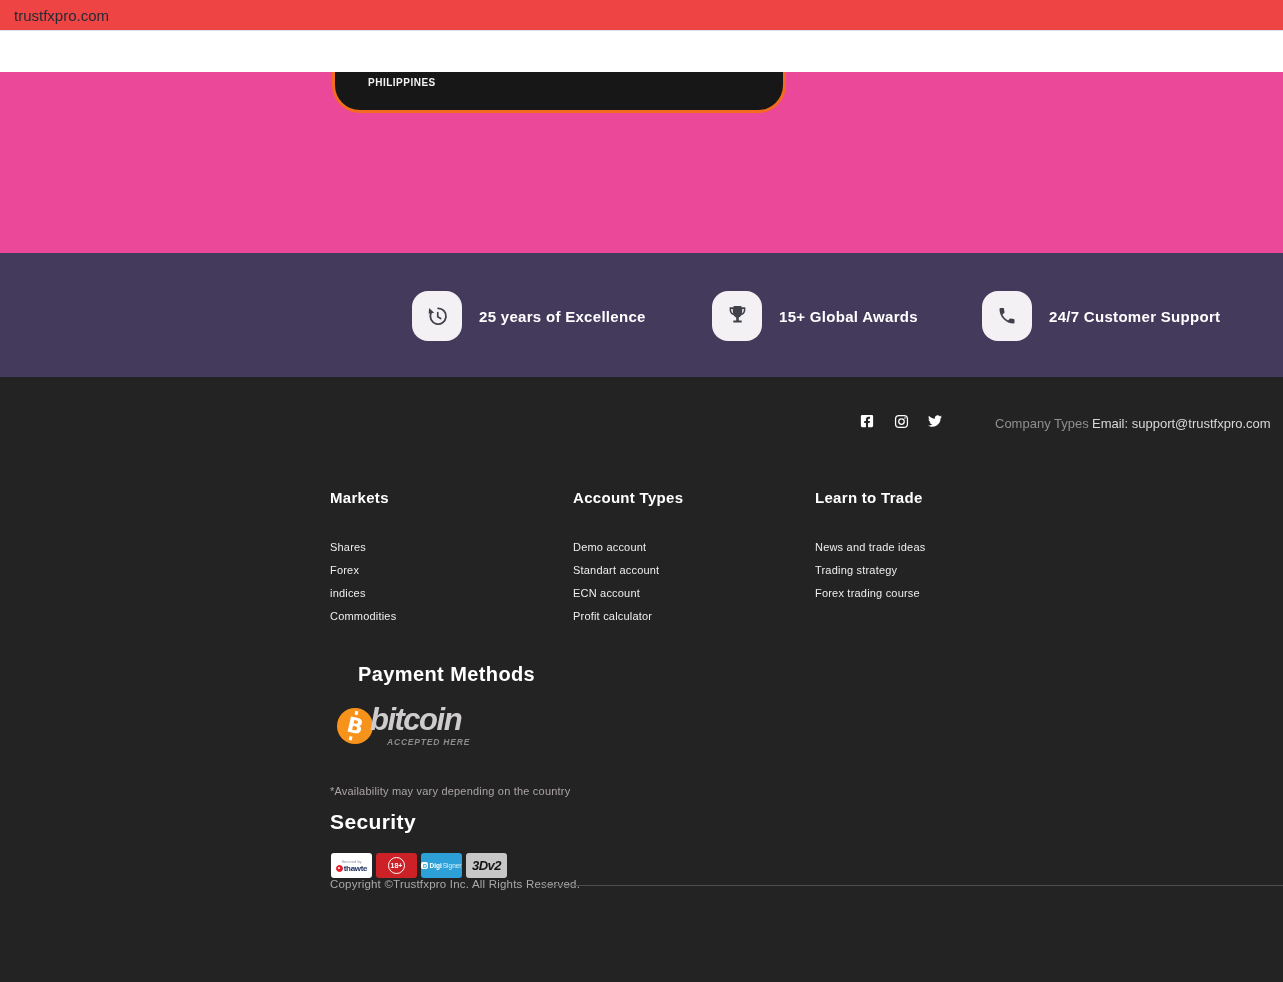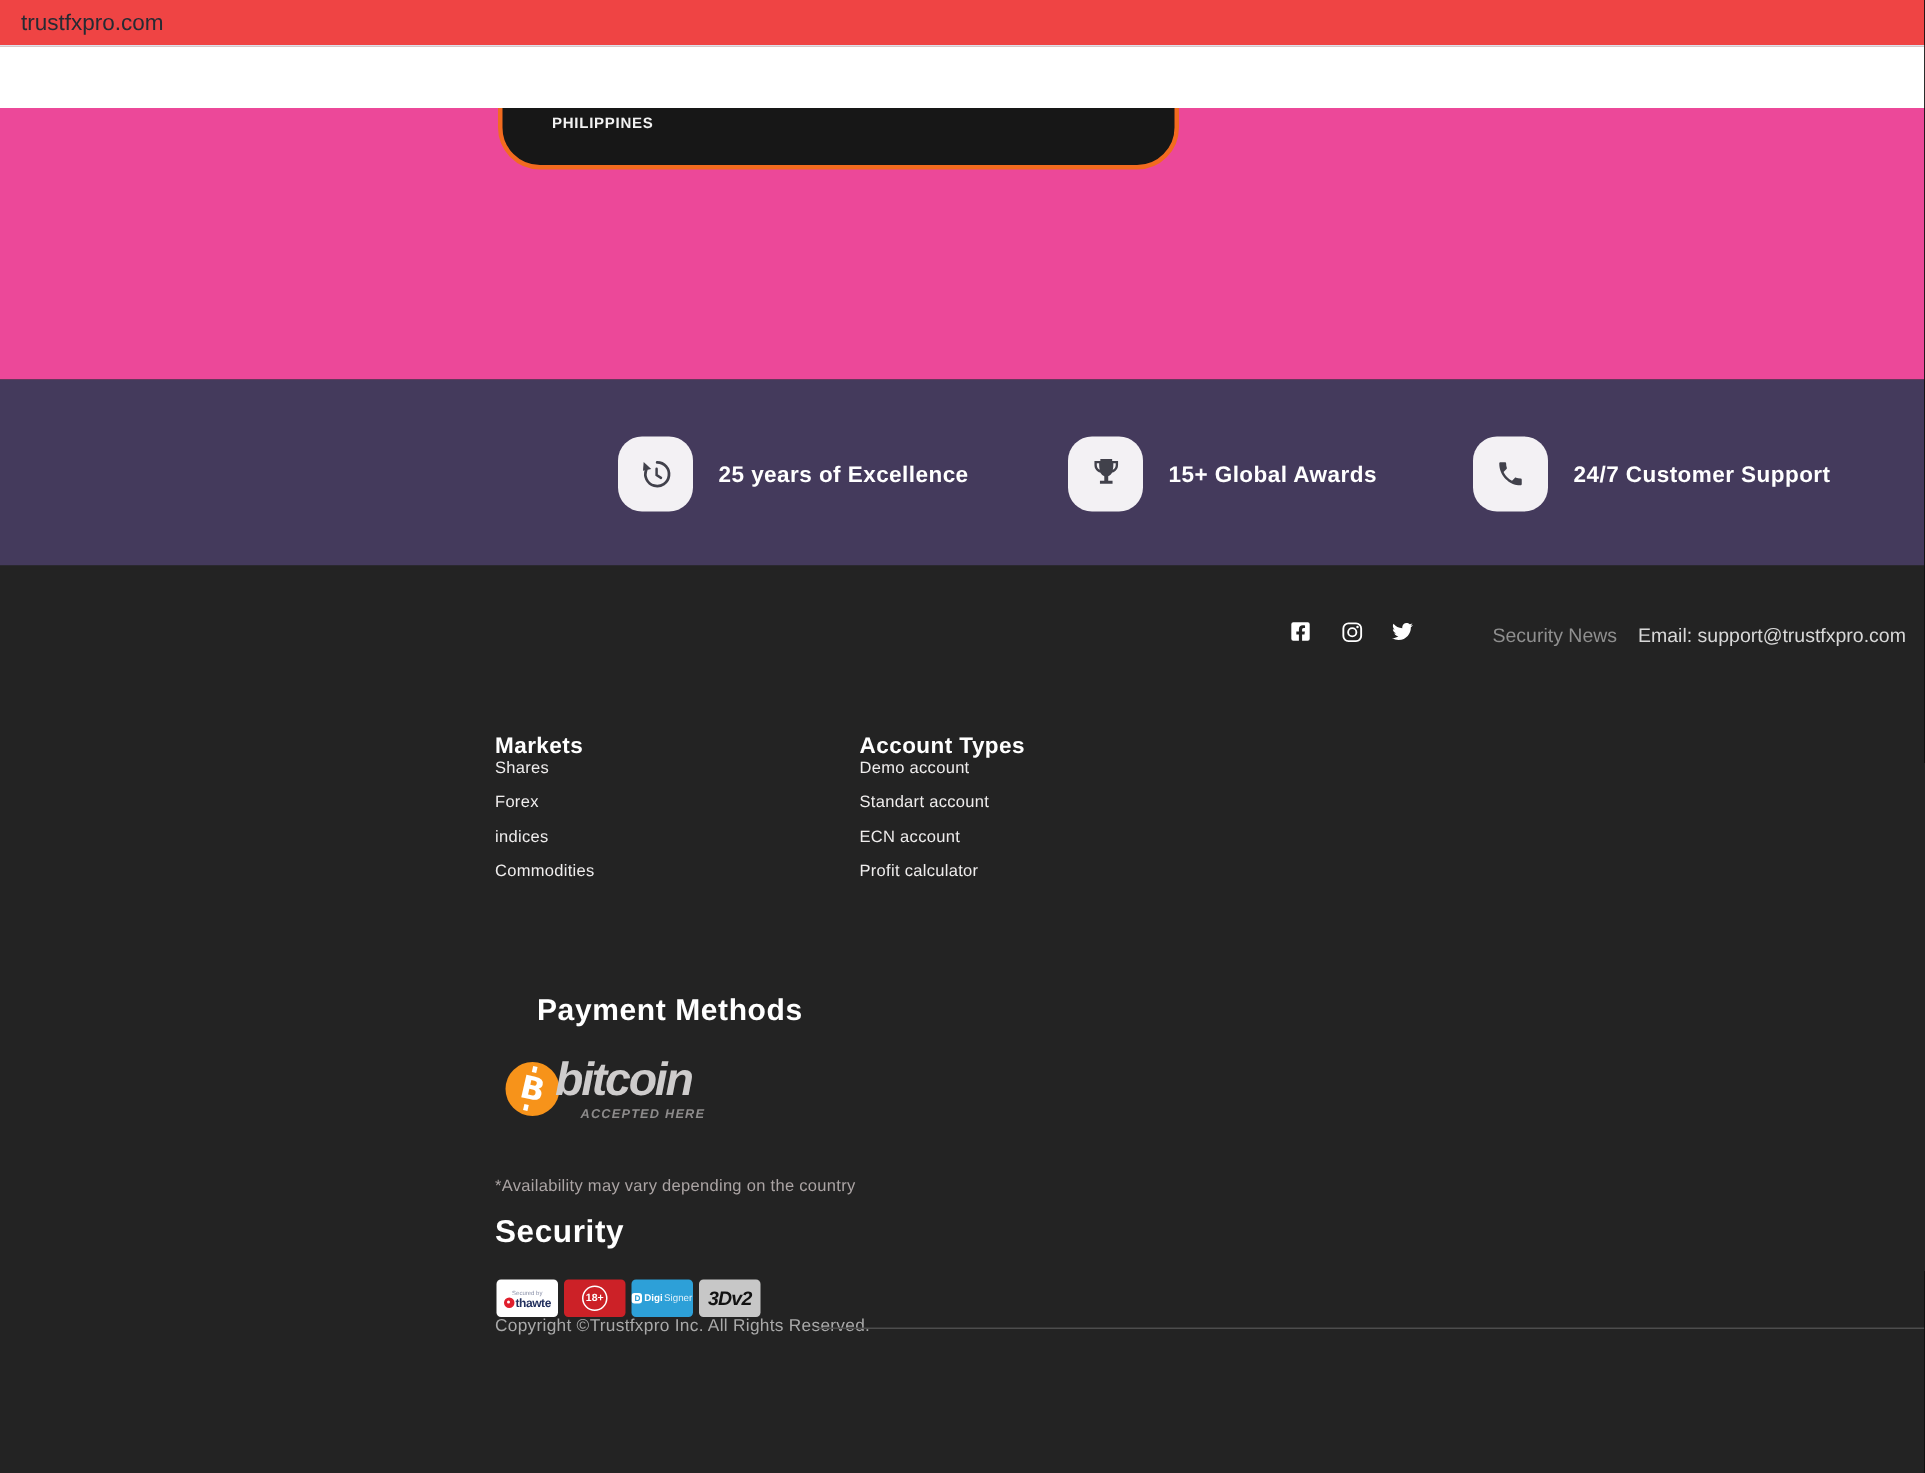--- a/index.html
+++ b/index.html
@@ -61,21 +61,21 @@
   .footer { position:absolute; top:377px; left:0; right:0; bottom:0; background:#232323; }
 
   .social-row { position:absolute; left:859px; top:36px; display:flex; gap:18px; align-items:center; }
   .social-btn { display:flex; align-items:center; justify-content:center; width:16px; height:16px; cursor:pointer; }
 
   .company-news { position:absolute; left:995px; top:39px; font-size:13px; color:#8f8f8f; cursor:pointer; }
   .email-link   { position:absolute; left:1092px; top:39px; font-size:13px; color:#d8d8d8; cursor:pointer; }
 
   .col { position:absolute; top:112px; width:230px; }
   .col-1 { left:330px; } .col-2 { left:573px; } .col-3 { left:815px; }
-  .col-title { color:#fff; font-size:15px; font-weight:bold; letter-spacing:.3px; margin-bottom:0; }
+  .col-title { color:#fff; font-size:15px; font-weight:bold; letter-spacing:.3px; margin-bottom:35px; }
   .col-link  { display:block; color:#efeded; font-size:11px; line-height:13px; margin-bottom:10px; cursor:pointer; letter-spacing:.2px; }
 
   .payment-title { position:absolute; left:330px; top:286px; color:#fff; font-size:20px; font-weight:bold; letter-spacing:.4px;margin-left:28px; }
 
   .bitcoin-logo { position:absolute; left:337px; top:327px; width:120px; height:45px; }
   .btc-circle {
     position:absolute; left:0; top:4px; width:36px; height:36px; border-radius:50%;
     background:#f7931a; display:flex; align-items:center; justify-content:center;
   }
   .btc-b {
@@ -193,39 +193,45 @@
           <circle cx="17.6" cy="6.4" r="1.3" fill="#ffffff" stroke="none"></circle>
         </svg>
       </span>
       <span class="social-btn">
         <svg width="16" height="14" viewBox="0 0 512 512">
           <path fill="#ffffff" d="M459.37 151.716c.325 4.548.325 9.097.325 13.645 0 138.72-105.583 298.558-298.558 298.558-59.452 0-114.68-17.219-161.137-47.106 8.447.974 16.568 1.299 25.34 1.299 49.055 0 94.213-16.568 130.274-44.832-46.132-.975-84.792-31.188-98.112-72.772 6.498.974 12.995 1.624 19.818 1.624 9.421 0 18.843-1.3 27.614-3.573-48.081-9.747-84.143-51.98-84.143-102.985v-1.299c13.969 7.797 30.214 12.67 47.431 13.319-28.264-18.843-46.781-51.005-46.781-87.391 0-19.492 5.197-37.36 14.294-52.954 51.655 63.675 129.3 105.258 216.365 109.807-1.624-7.797-2.599-15.918-2.599-24.04 0-57.828 46.782-104.934 104.934-104.934 30.213 0 57.502 12.67 76.67 33.137 23.715-4.548 46.456-13.32 66.599-25.34-7.798 24.366-24.366 44.833-46.132 57.827 21.117-2.273 41.584-8.122 60.426-16.243-14.292 20.791-32.161 39.308-52.628 54.253z"></path>
         </svg>
       </span>
     </div>
 
-    <span class="company-news">Security News</span>
+    <span class="company-news">Company Types</span>
     <span class="email-link">Email: support@trustfxpro.com</span>
 
     <div class="col col-1">
       <div class="col-title">Markets</div>
       <span class="col-link">Shares</span>
       <span class="col-link">Forex</span>
       <span class="col-link">indices</span>
       <span class="col-link">Commodities</span>
     </div>
 
     <div class="col col-2">
       <div class="col-title">Account Types</div>
       <span class="col-link">Demo account</span>
       <span class="col-link">Standart account</span>
       <span class="col-link">ECN account</span>
       <span class="col-link">Profit calculator</span>
     </div>
 
+    <div class="col col-3">
+      <div class="col-title">Learn to Trade</div>
+      <span class="col-link">News and trade ideas</span>
+      <span class="col-link">Trading strategy</span>
+      <span class="col-link">Forex trading course</span>
+    </div>
 
     <div class="payment-title">Payment Methods</div>
 
     <div class="bitcoin-logo">
       <div class="btc-circle">
         <span class="btc-b">B</span>
       </div>
       <span class="btc-word">bitcoin</span>
       <span class="btc-tagline">ACCEPTED HERE</span>
     </div>

